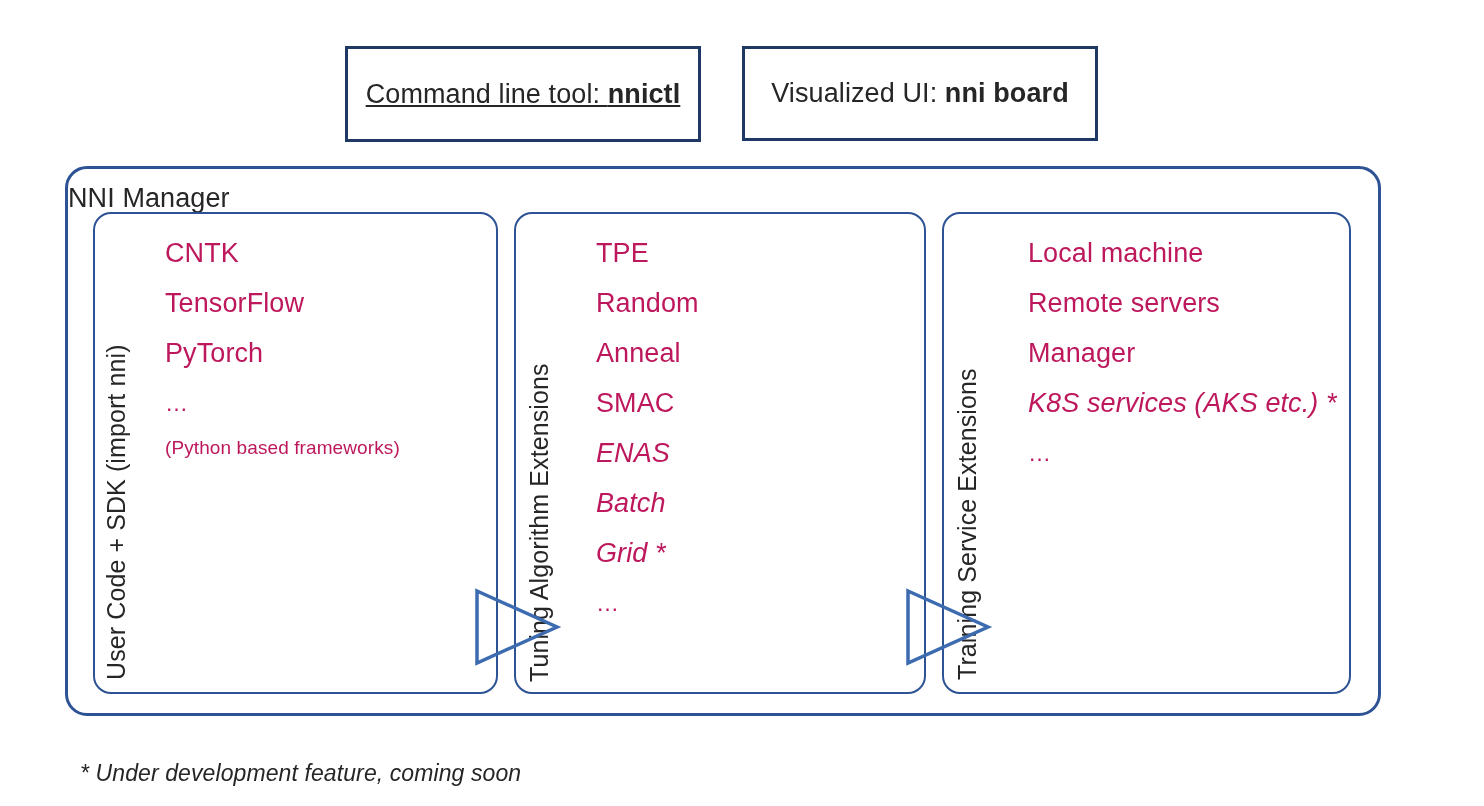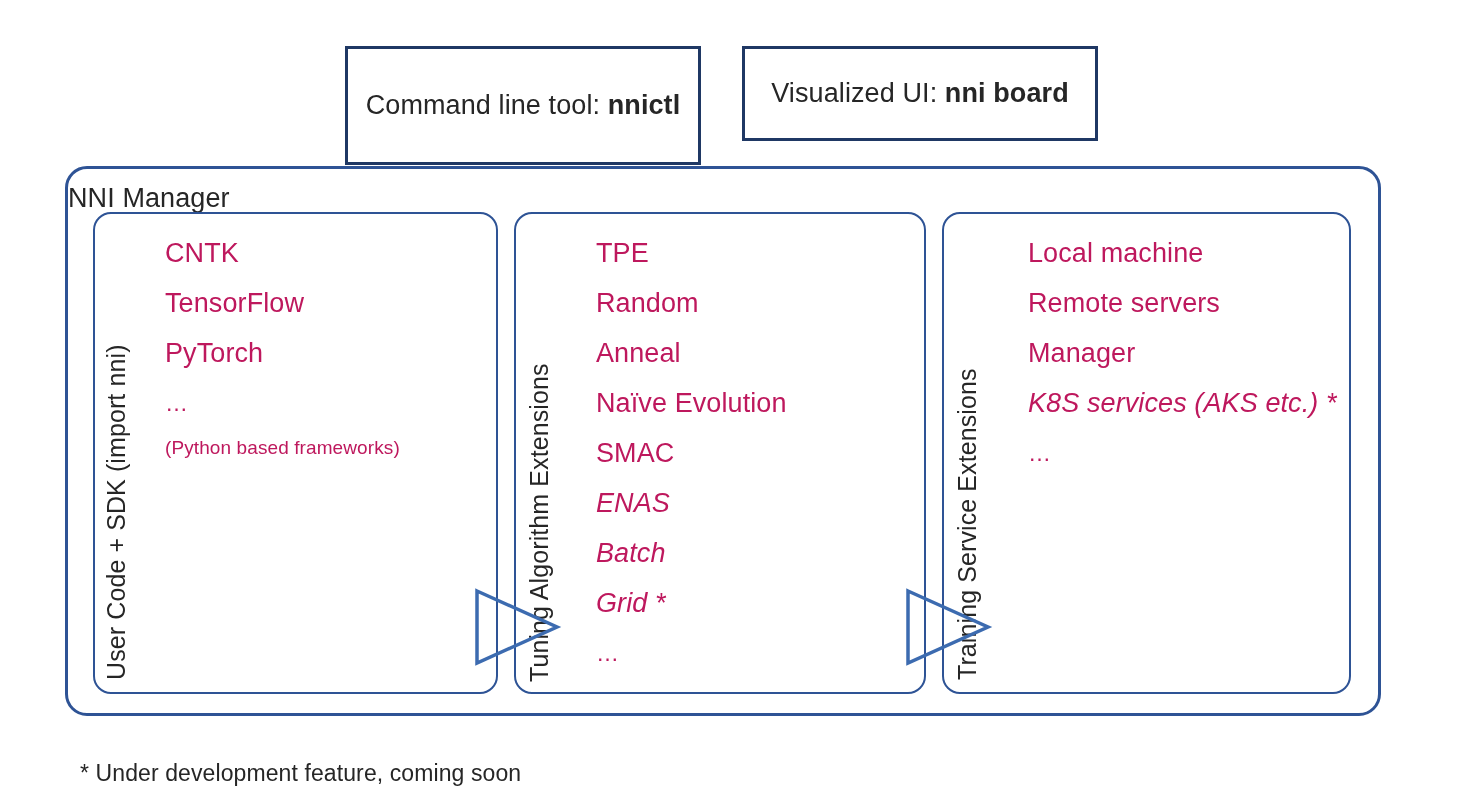--- a/index.html
+++ b/index.html
@@ -20,21 +20,21 @@
   
   .top-box {
     position: absolute;
     border: 3px solid #1F3864;
     background: #ffffff;
     display: flex;
     align-items: center;
     justify-content: center;
     box-sizing: border-box;
   }
-  #cli-box   { left: 345px; top: 46px; width: 356px; height: 119px; }
+  #cli-box   { left: 345px; top: 46px; width: 356px; height: 96px; text-decoration: underline; }
   #ui-box    { left: 742px; top: 46px; width: 356px; height: 95px; }
   .top-box-text {
     font-size: 27px;
     font-weight: 300;
     color: #262626;
     white-space: nowrap;
     letter-spacing: 0.1px;
   }
   .top-box-text b { font-weight: 700; }
 
@@ -124,20 +124,21 @@
   #arrow-1 { left: 474px; top: 588px; }
   #arrow-2 { left: 905px; top: 588px; }
 
   
   #footnote {
     position: absolute;
     left: 80px;
     top: 760px;
     font-size: 23px;
     font-weight: 300;
+    font-style: italic;
     color: #262626;
     letter-spacing: 0.1px;
     white-space: nowrap;
   }
 </style>
 </head>
 <body>
 
 <div class="top-box" id="cli-box">
   <div class="top-box-text">
@@ -165,21 +166,20 @@
     <div class="list-item small">(Python based frameworks)</div>
   </div>
 </div>
 
 <div class="panel" id="panel-tuning">
   <div class="panel-vlabel">Tuning Algorithm Extensions</div>
   <div class="panel-list">
     <div class="list-item">TPE</div>
     <div class="list-item">Random</div>
     <div class="list-item">Anneal</div>
-    <div class="list-item">Naïve Evolution</div>
     <div class="list-item">SMAC</div>
     <div class="list-item italic">ENAS</div>
     <div class="list-item italic">Batch</div>
     <div class="list-item italic">Grid *</div>
     <div class="list-item ellipsis">…</div>
   </div>
 </div>
 
 <div class="panel" id="panel-training">
   <div class="panel-vlabel">Training Service Extensions</div>

